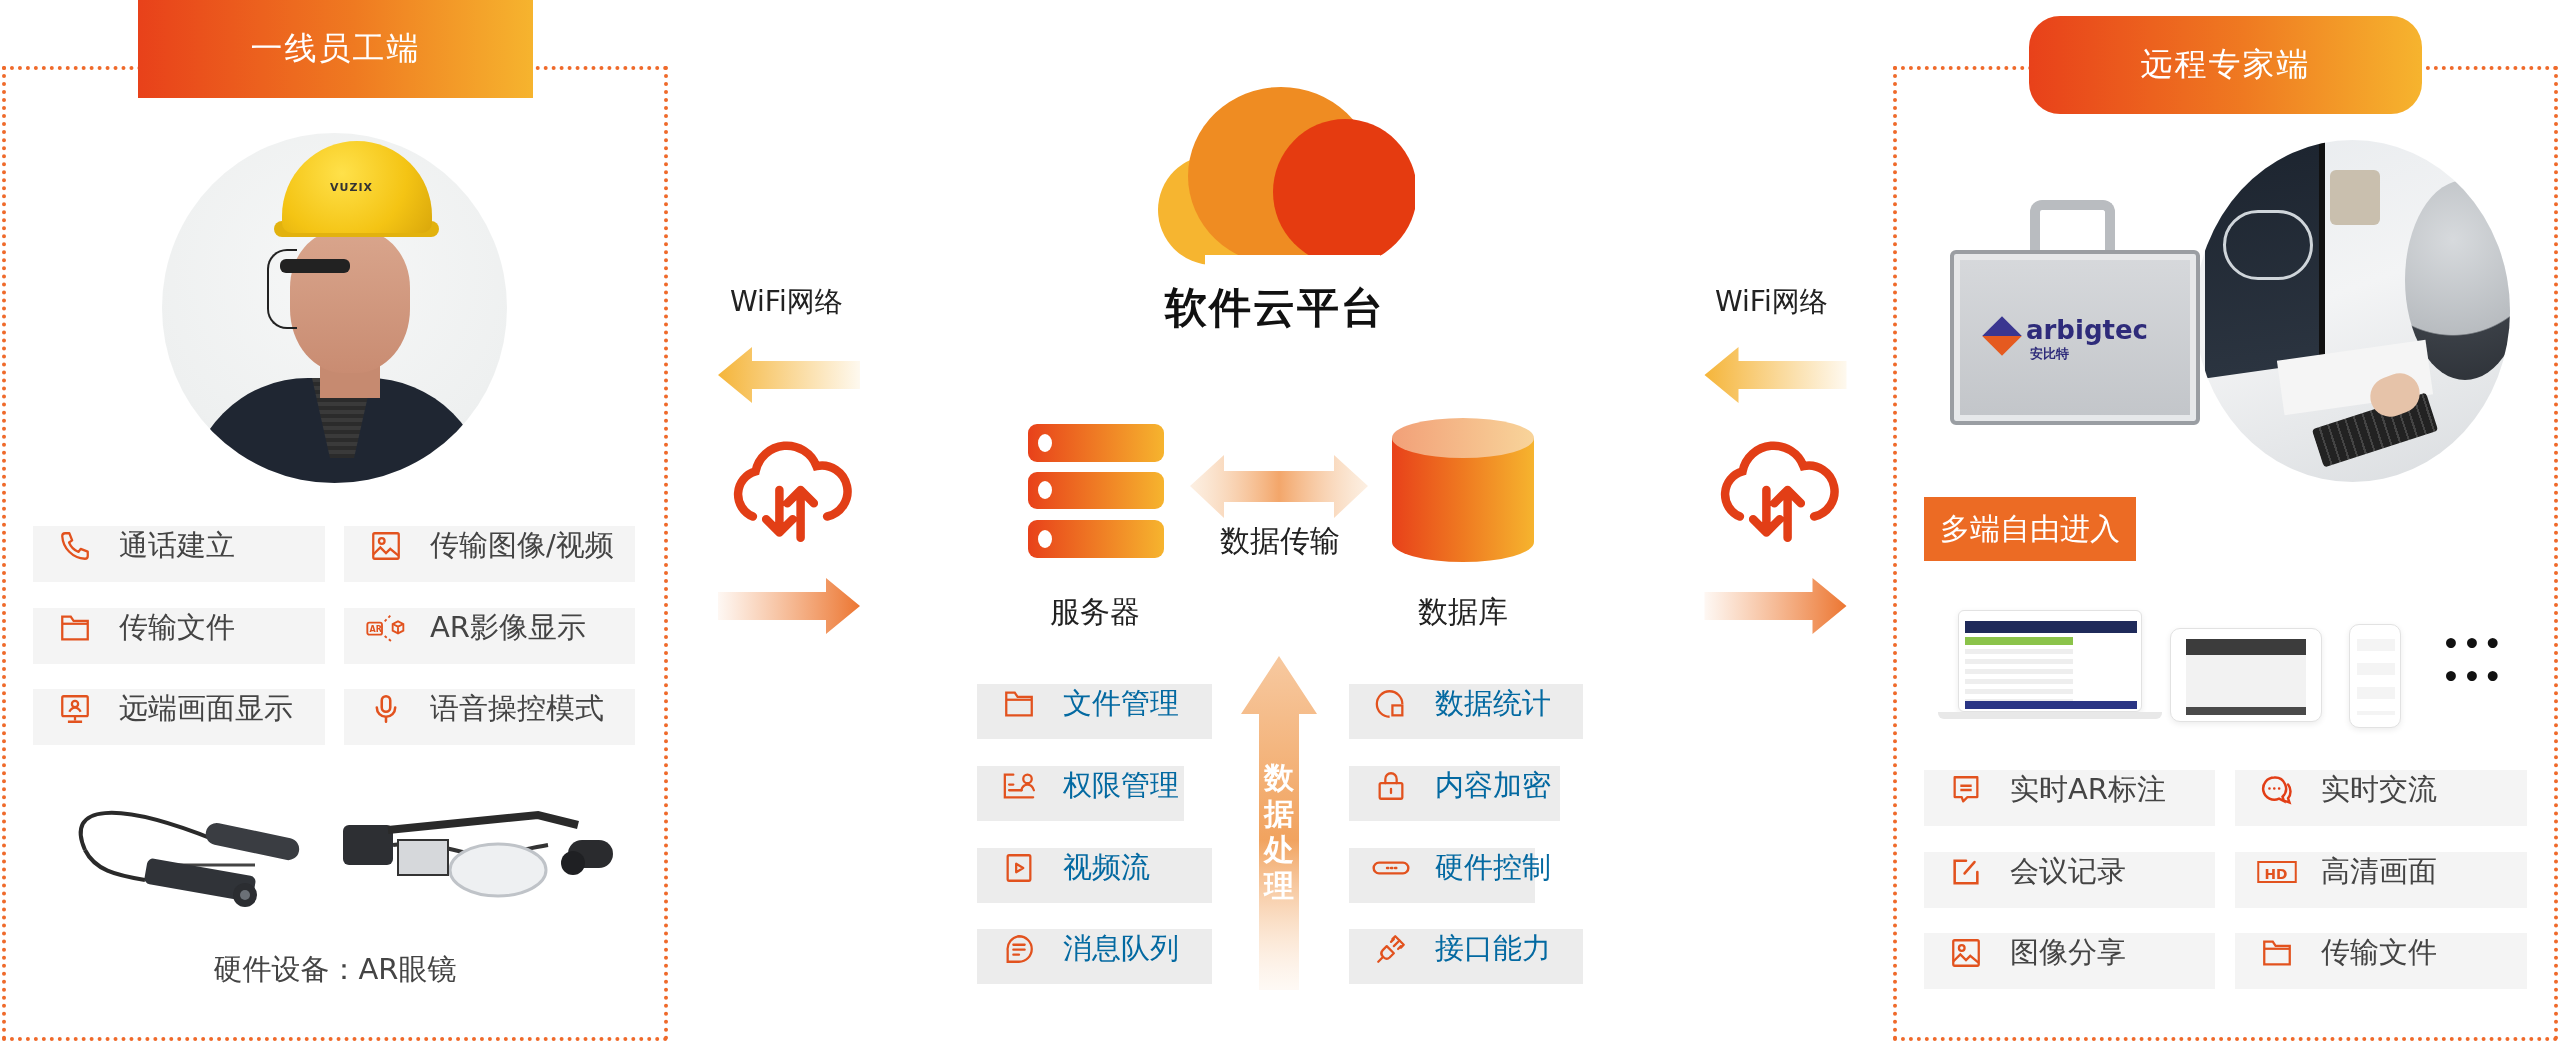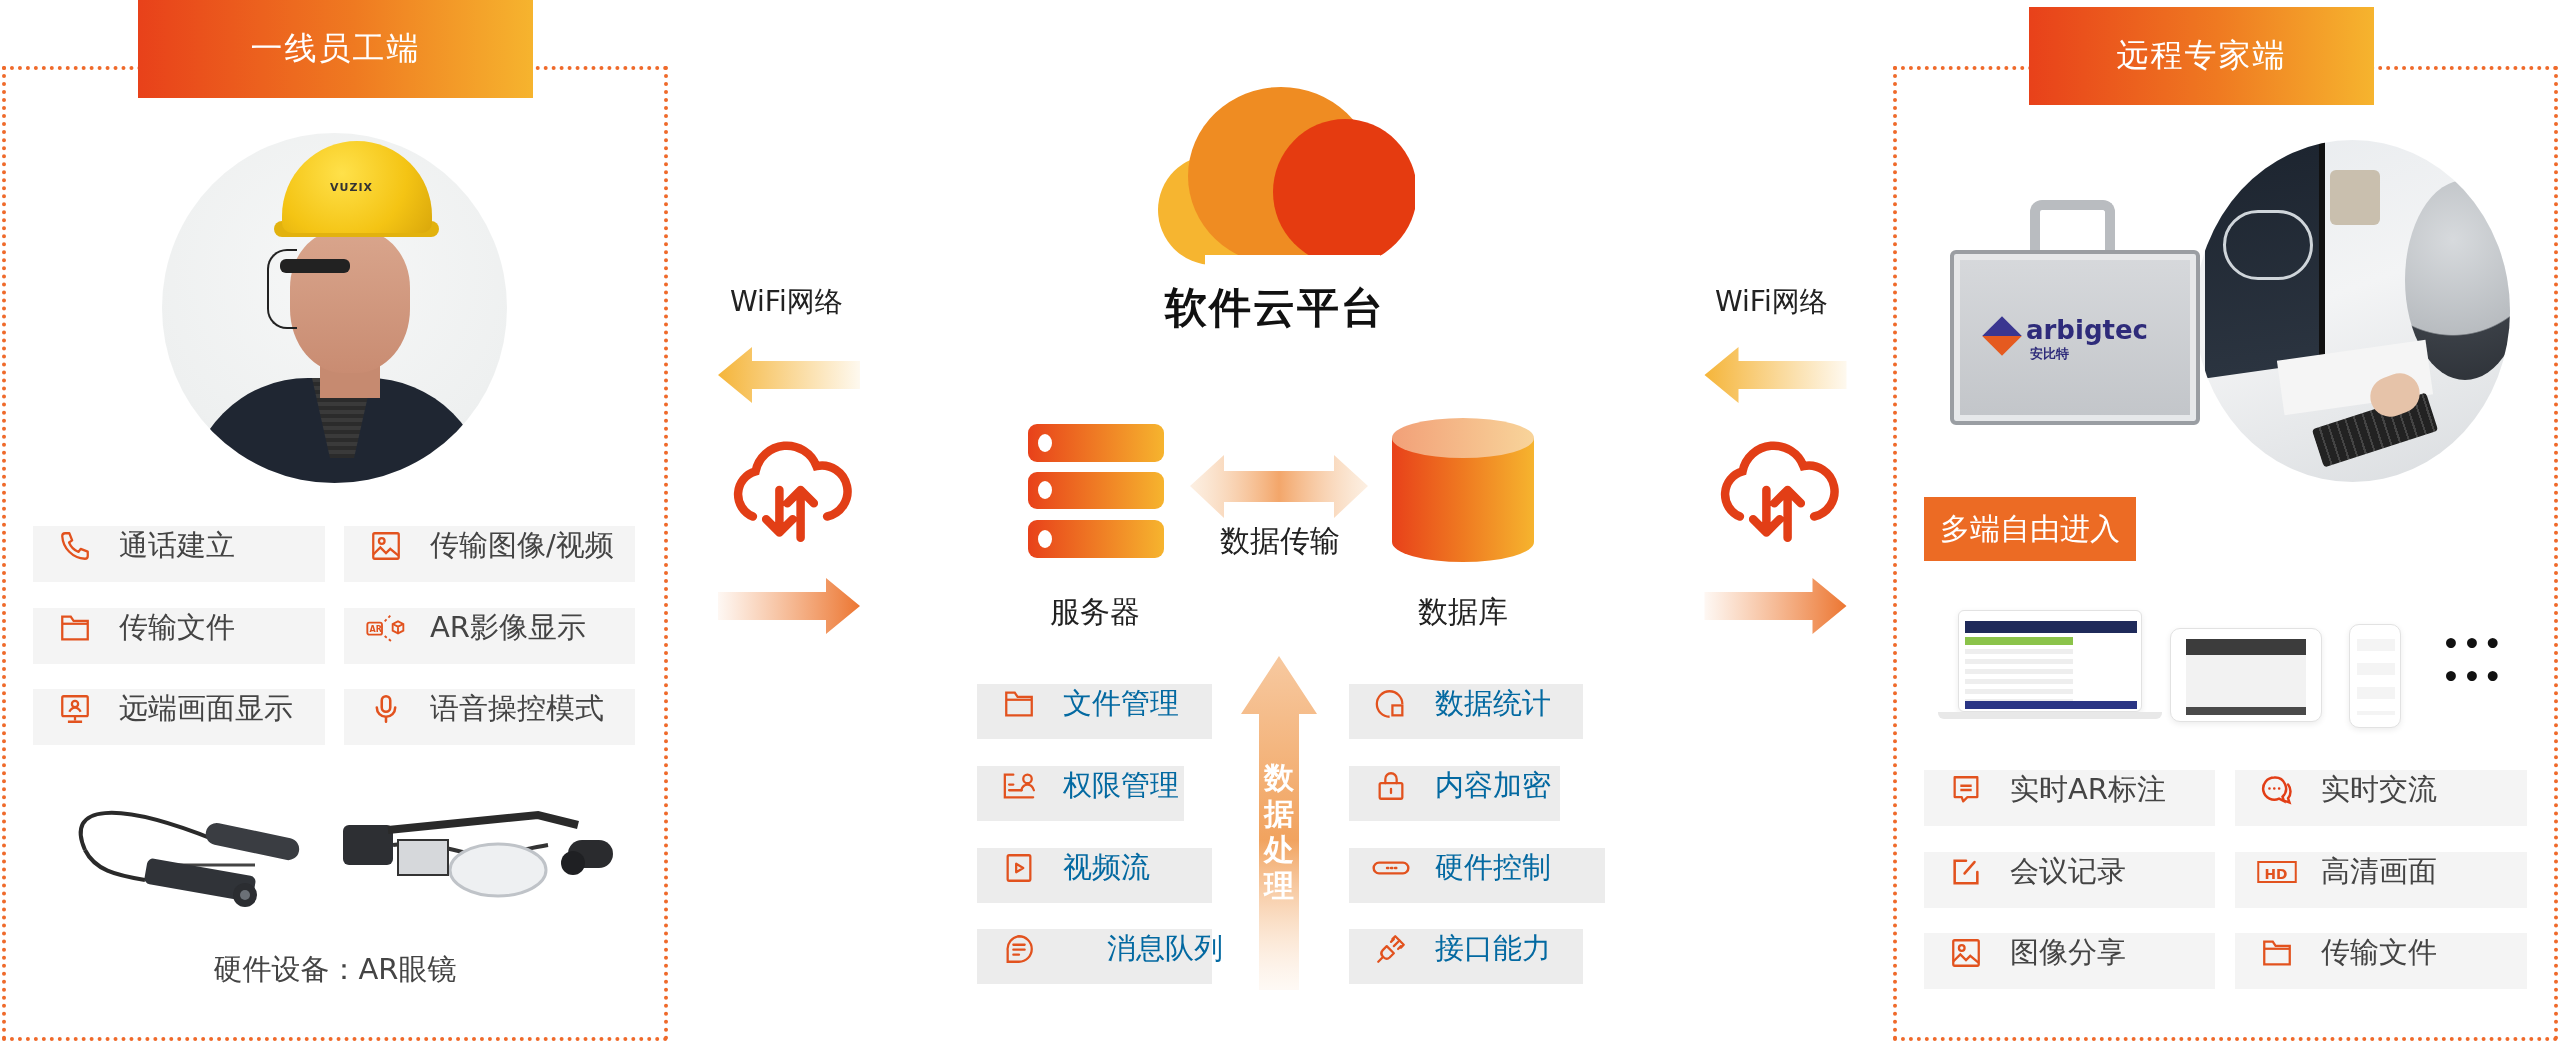--- a/index.html
+++ b/index.html
@@ -12,21 +12,21 @@
   .panel-left { left: 2px; top: 66px; width: 666px; height: 975px; }
   .panel-right { left: 1893px; top: 66px; width: 665px; height: 975px; }
 
   .title-box {
     position: absolute; height: 98px;
     background: linear-gradient(90deg, #e8411a 0%, #ef7a21 55%, #f6b42e 100%);
     color: #fff; font-size: 32px; display: flex; align-items: center; justify-content: center;
     letter-spacing: 2px;
   }
   .title-left { left: 138px; top: 0; width: 395px; }
-  .title-right { left: 2029px; top: 7px; width: 345px; }
+  .title-right { left: 2029px; top: 16px; width: 393px; border-radius: 31px; }
 
   
   .photo-circle {
     position: absolute; border-radius: 50%; overflow: hidden;
   }
   .worker { left: 162px; top: 133px; width: 345px; height: 350px; background: radial-gradient(circle at 50% 40%, #f6f7f7 0%, #eef0f0 70%, #e6e8e8 100%); }
   .worker .helmet { position: absolute; left: 120px; top: 8px; width: 150px; height: 92px; background: radial-gradient(circle at 40% 35%, #ffe14a, #f4c414 60%, #d9a70b); border-radius: 75px 75px 10px 10px; }
   .worker .helmet-brim { position: absolute; left: 112px; top: 88px; width: 165px; height: 16px; background: #e2b20e; border-radius: 8px; }
   .worker .helmet-logo { position: absolute; left: 168px; top: 38px; font-size: 11px; font-weight: bold; color: #333; letter-spacing: 1px; margin-top: 10px; }
   .worker .face { position: absolute; left: 128px; top: 98px; width: 120px; height: 142px; background: linear-gradient(180deg, #d9a58c, #c98c72); border-radius: 40% 40% 45% 45%; }
@@ -281,21 +281,21 @@
 </div>
 <div class="pill dark" style="left:977px;top:848px;width:235px;">
   <span class="ico">
       <svg width="34" height="34" viewBox="0 0 24 24" fill="none" stroke="#e2521e" stroke-width="1.6" stroke-linejoin="round">
         <rect x="4" y="3" width="16" height="18" rx="1"></rect>
         <path d="M10 9v6l5-3z"></path>
       </svg>
     </span>
   <span class="lbl">视频流</span>
 </div>
-<div class="pill dark" style="left:977px;top:929px;width:235px;gap:44px;">
+<div class="pill dark" style="left:977px;top:929px;width:235px;">
   <span class="ico">
       <svg width="34" height="34" viewBox="0 0 24 24" fill="none" stroke="#e2521e" stroke-width="1.6" stroke-linecap="round">
         <path d="M12 3a9 9 0 1 1 0 18H4v-8a9 9 0 0 1 8-10z"></path>
         <path d="M8 9h8M8 12.5h8M8 16h4"></path>
       </svg>
     </span>
   <span class="lbl">消息队列</span>
 </div>
 
 <div class="pill dark" style="left:1349px;top:684px;width:234px;">
@@ -309,21 +309,21 @@
 </div>
 <div class="pill dark" style="left:1349px;top:766px;width:211px;">
   <span class="ico">
       <svg width="34" height="34" viewBox="0 0 24 24" fill="none" stroke="#e2521e" stroke-width="1.6" stroke-linecap="round">
         <rect x="4" y="10" width="16" height="11" rx="1"></rect>
         <path d="M8 10V7a4 4 0 0 1 8 0v3M12 14v3"></path>
       </svg>
     </span>
   <span class="lbl">内容加密</span>
 </div>
-<div class="pill dark" style="left:1349px;top:848px;width:256px;">
+<div class="pill dark" style="left:1349px;top:848px;width:186px;">
   <span class="ico">
       <svg width="42" height="34" viewBox="0 0 30 24" fill="none" stroke="#e2521e" stroke-width="1.8">
         <rect x="2" y="8" width="26" height="8" rx="4"></rect>
         <path d="M12 12h1M15 12h1M18 12h1" stroke-linecap="round"></path>
       </svg>
     </span>
   <span class="lbl">硬件控制</span>
 </div>
 <div class="pill dark" style="left:1349px;top:929px;width:234px;">
   <span class="ico">

